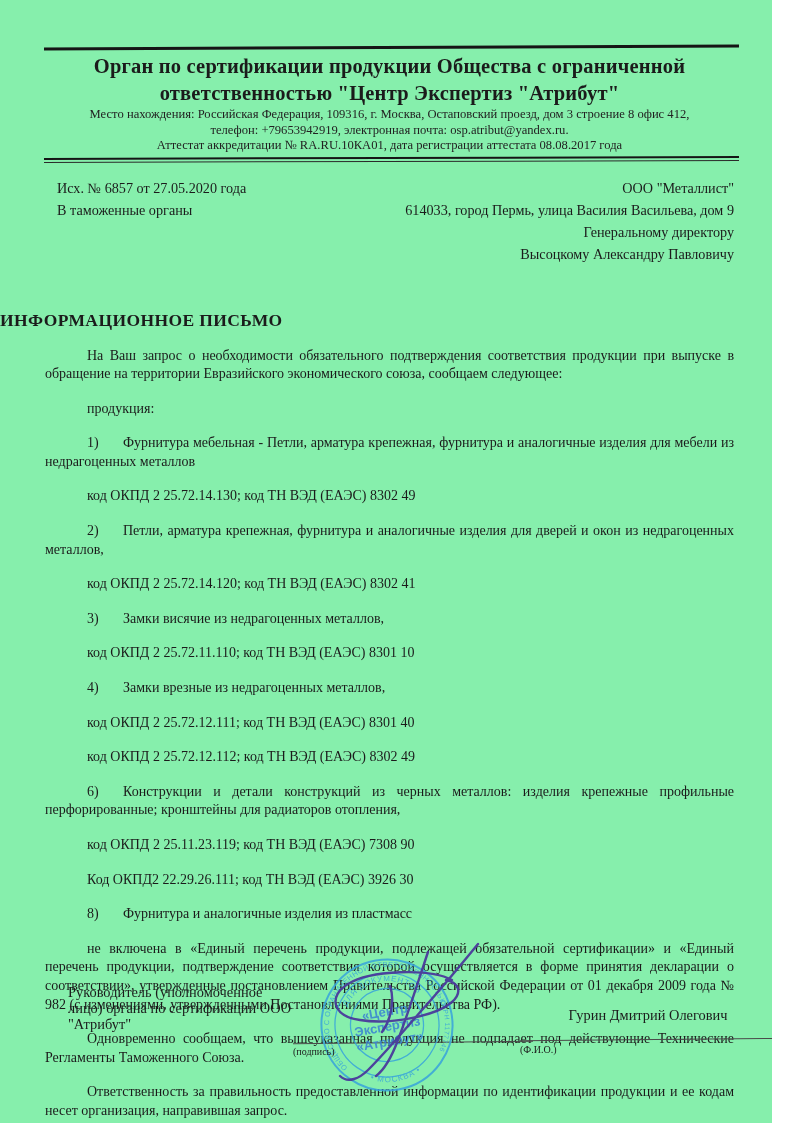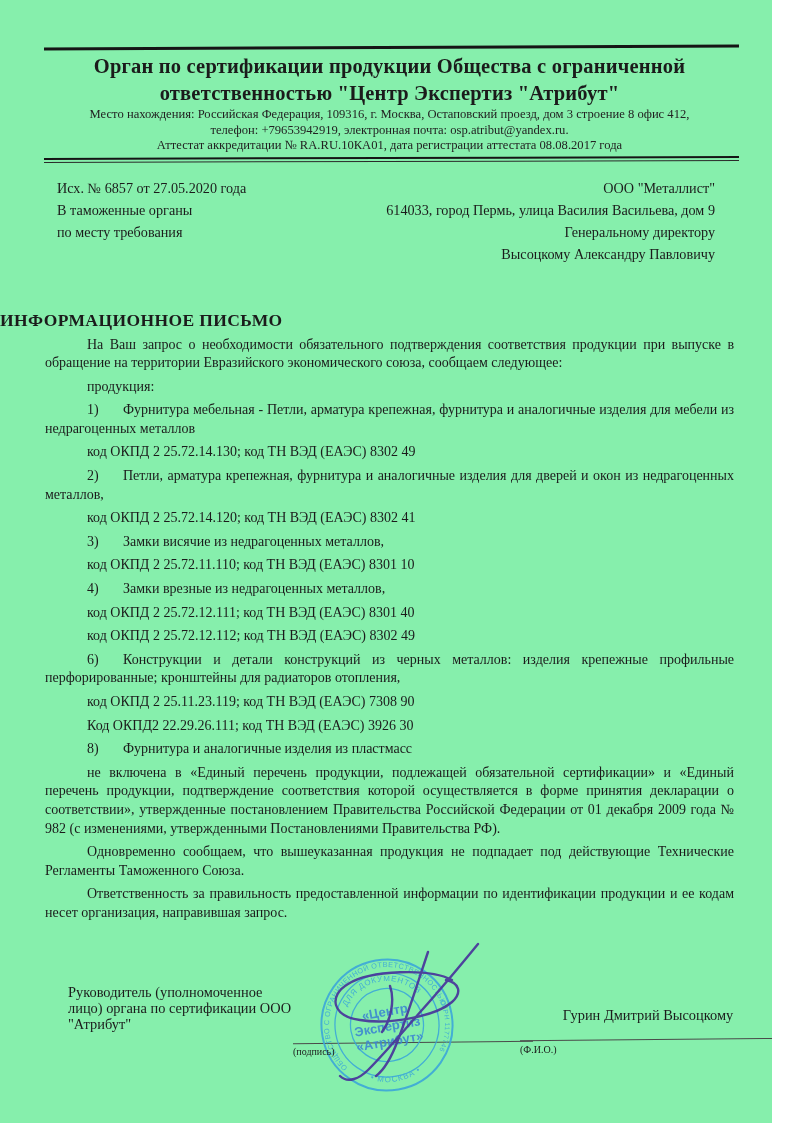--- a/index.html
+++ b/index.html
@@ -5,25 +5,25 @@
   html,body{margin:0;padding:0;background:#ffffff;}
   .page{
     position:relative;width:772px;height:1123px;background:#86efac;overflow:hidden;
     font-family:"Liberation Serif","DejaVu Serif",serif;color:#1b1b1b;
   }
   .rule-top{margin:46px 33px 0 44px;border-top:3px solid #151515;transform:rotate(-0.25deg);}
   .letterhead{margin:4px 38px 0 45px;text-align:center;}
   .h-title{font-weight:bold;font-size:20.5px;line-height:27px;letter-spacing:0.2px;}
   .h-small{font-size:12.6px;line-height:15.5px;color:#222;}
   .rule-double{margin:3px 33px 0 44px;height:2px;border-top:2.5px solid #151515;border-bottom:1px solid #2a2a2a;transform:rotate(-0.15deg);}
-  .meta{display:flex;justify-content:space-between;margin:15px 57px 0 57px;font-size:14.2px;line-height:22px;}
+  .meta{display:flex;justify-content:space-between;margin:15px 38px 0 57px;font-size:14.2px;line-height:22px;}
   .meta-left{text-align:left;}
   .meta-right{text-align:right;}
   .doc-title{text-align:left;font-weight:bold;font-size:17.5px;margin-top:45px;letter-spacing:0.4px;}
-  p.body{margin:5px 38px 0 45px;font-size:14px;line-height:18.6px;}
+  p.body{margin:16px 38px 0 45px;font-size:14px;line-height:18.6px;}
   .ind{text-indent:42px;}
   .just{text-align:justify;}
   .first{margin-top:5px;}
   .num{display:inline-block;width:36px;text-indent:0;}
   .gap{margin-top:20px;}
   .sig-left{position:absolute;left:68px;top:984px;width:232px;font-size:14.4px;line-height:16px;}
   .sig-line{position:absolute;border-top:1.5px solid #4a4a4a;z-index:1;}
   .line-podpis{left:293px;top:1042px;width:240px;transform:rotate(-0.6deg);}
   .line-fio{left:520px;top:1039px;width:262px;transform:rotate(-0.5deg);}
   .cap{position:absolute;font-size:10px;text-align:left;z-index:5;}
@@ -49,21 +49,20 @@
     <div class="h-small">телефон: +79653942919, электронная почта: osp.atribut@yandex.ru.</div>
     <div class="h-small">Аттестат аккредитации № RA.RU.10КА01, дата регистрации аттестата 08.08.2017 года</div>
   </div>
 
   <div class="rule-double"></div>
 
   <div class="meta">
     <div class="meta-left">
       <div>Исх. № 6857  от  27.05.2020 года</div>
       <div>В таможенные органы</div>
-      <div>по месту требования</div>
     </div>
     <div class="meta-right">
       <div>ООО "Металлист"</div>
       <div>614033, город Пермь, улица Василия Васильева, дом 9</div>
       <div>Генеральному директору</div>
       <div>Высоцкому Александру Павловичу</div>
     </div>
   </div>
 
   <div class="doc-title">ИНФОРМАЦИОННОЕ ПИСЬМО</div>
@@ -94,21 +93,21 @@
 
   <p class="body ind just gap">не включена в «Единый перечень продукции, подлежащей обязательной сертификации» и «Единый перечень продукции, подтверждение соответствия которой осуществляется в форме принятия декларации о соответствии», утвержденные постановлением Правительства Российской Федерации от 01 декабря 2009 года № 982 (с изменениями, утвержденными Постановлениями Правительства РФ).</p>
   <p class="body ind just">Одновременно сообщаем, что вышеуказанная продукция не подпадает под действующие Технические Регламенты Таможенного Союза.</p>
   <p class="body ind just gap">Ответственность за правильность предоставленной информации по идентификации продукции и ее кодам несет организация, направившая запрос.</p>
 
   <div class="sig-left">Руководитель (уполномоченное лицо) органа по сертификации ООО "Атрибут"</div>
 
   <div class="sig-line line-podpis"></div>
   <div class="cap cap-podpis">(подпись)</div>
 
-  <div class="fio-name">Гурин Дмитрий Высоцкому</div>
+  <div class="fio-name">Гурин Дмитрий Олегович</div>
   <div class="sig-line line-fio"></div>
   <div class="cap cap-fio">(Ф.И.О.)</div>
 
   <svg class="stamp-svg" width="166" height="166" viewBox="0 0 166 166">
     <defs>
       <path id="arcOuter" d="M 38.6,120.3 A 58,58 0 1 1 127.4,120.3"></path>
       <path id="arcBottom" d="M 33.6,111.5 A 57,57 0 0 0 132.4,111.5"></path>
       <path id="arcInner" d="M 40.5,71.6 A 44,44 0 0 1 125.5,71.6"></path>
     </defs>
     <g fill="none" stroke="#3aa6da">

